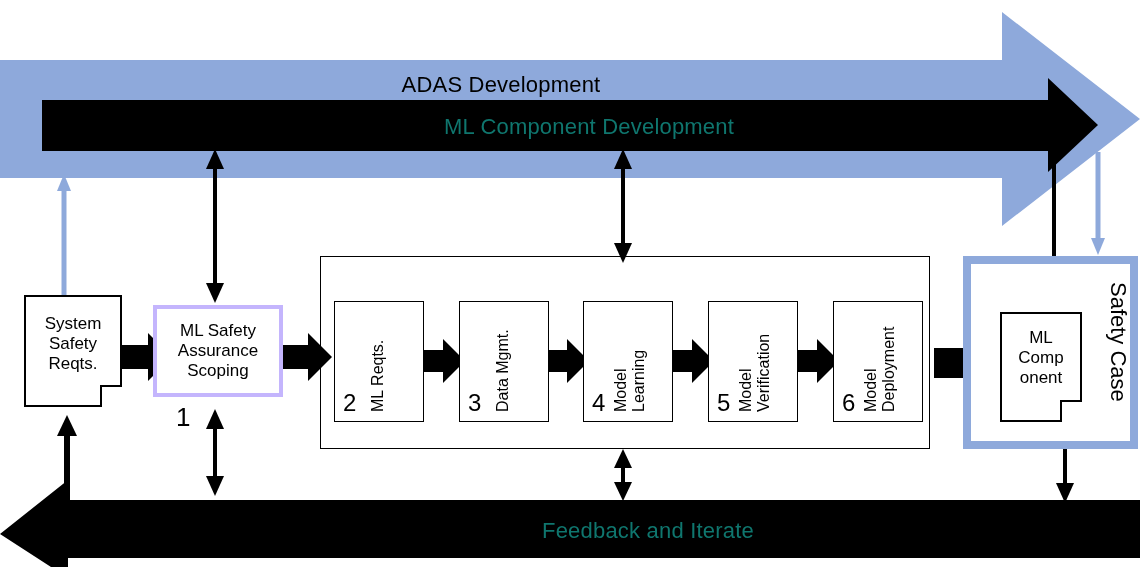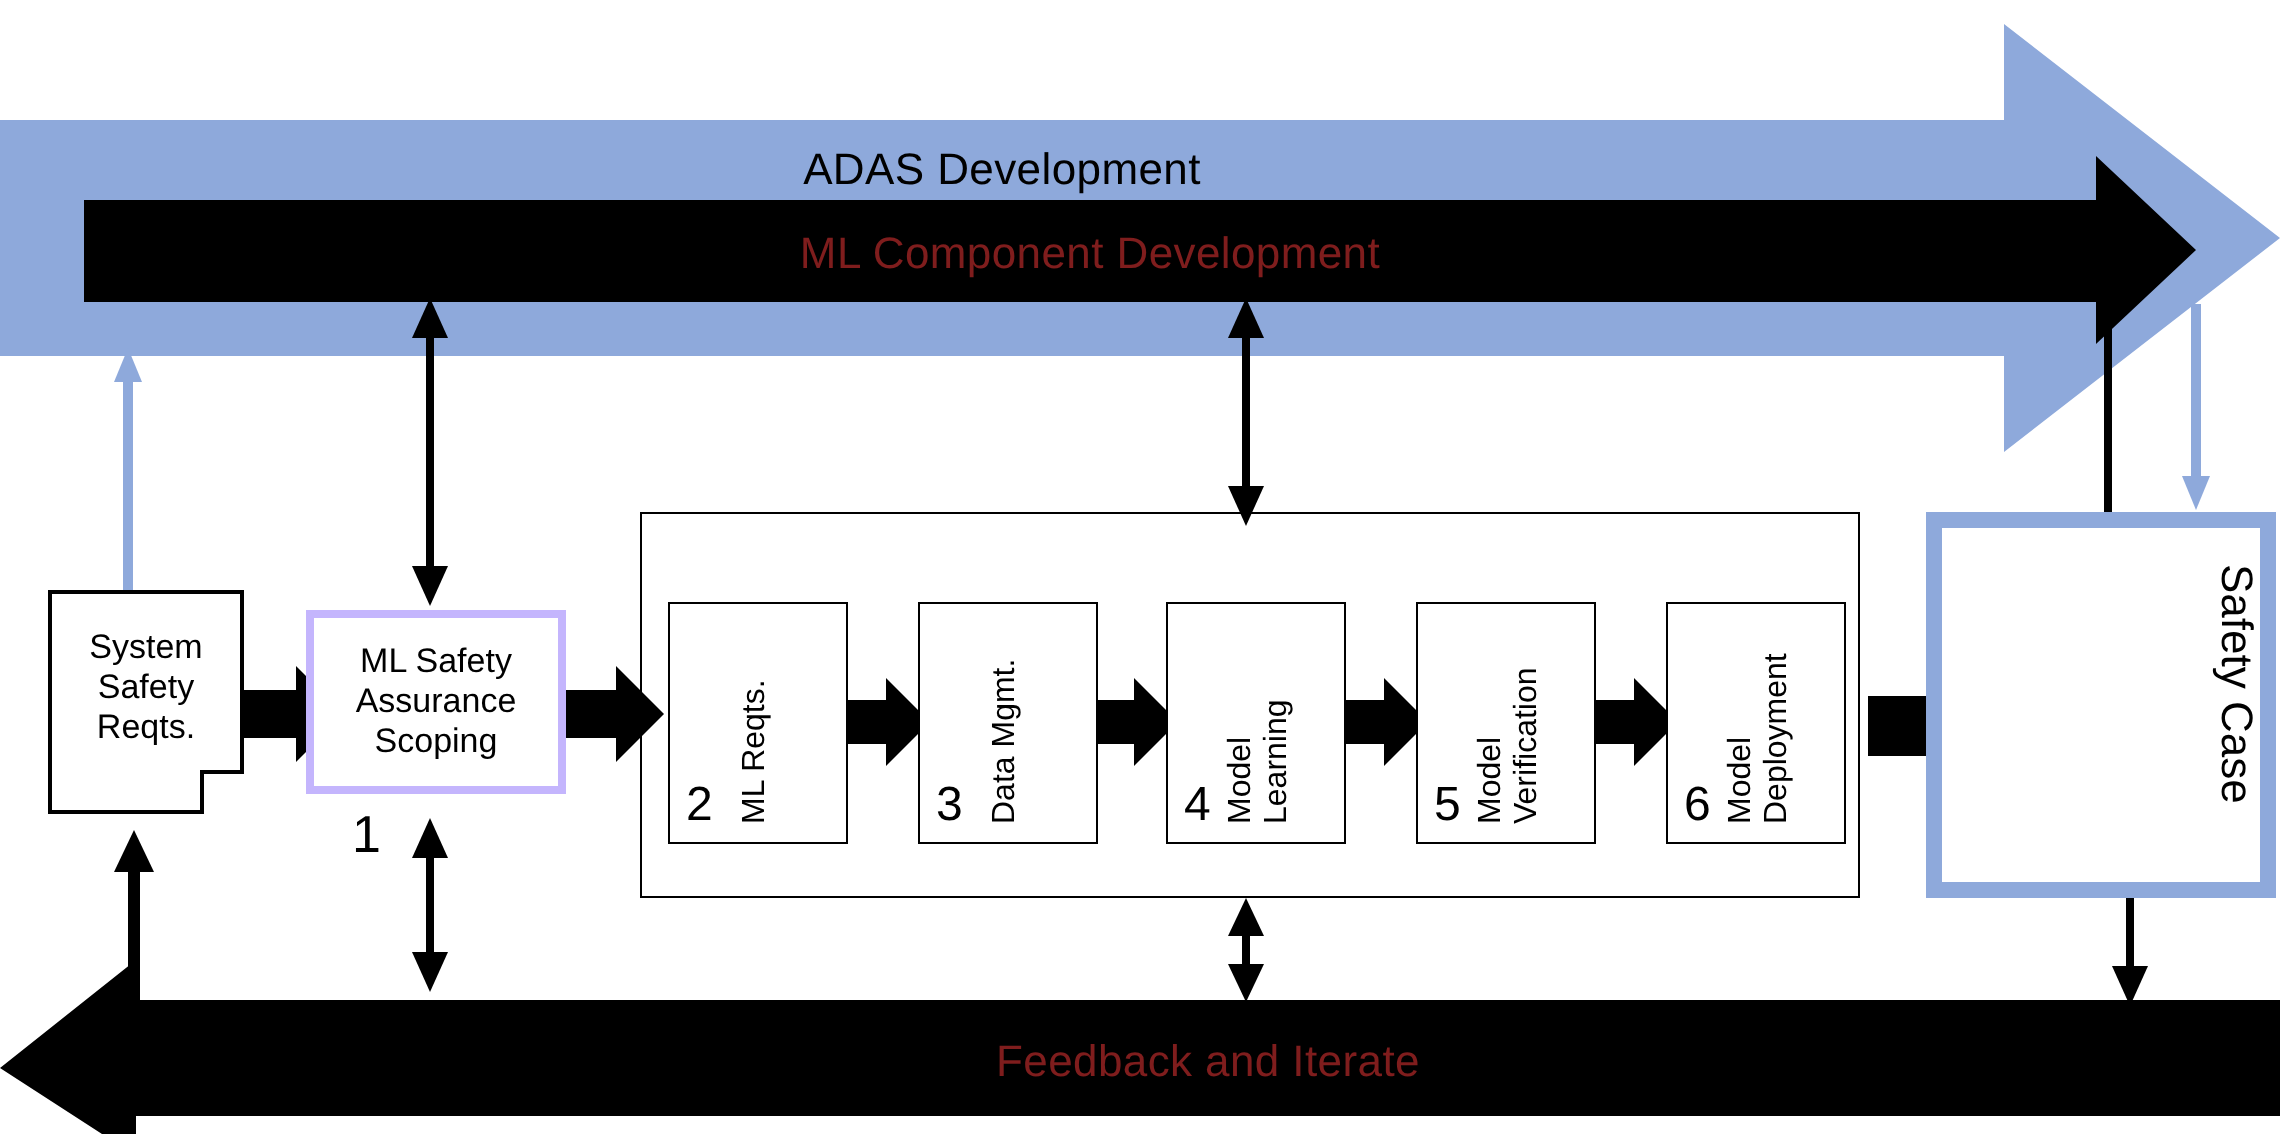--- a/index.html
+++ b/index.html
@@ -1,21 +1,21 @@
 <!DOCTYPE html>
 <html><head>
 <meta charset="utf-8">
 <style>
   html,body{margin:0;padding:0;background:#ffffff;}
   body{font-family:"Liberation Sans", sans-serif;}
   #stage{position:relative;width:1140px;height:567px;overflow:hidden;background:#fff;margin-top:12px;}
   .abs{position:absolute;}
 
   .label-dark{color:#000;font-size:22px;letter-spacing:.2px;white-space:nowrap;}
-  .label-light{color:#7f1d1d;font-size:22px;letter-spacing:.2px;white-space:nowrap;}
+  .label-light{color:#0f766e;font-size:22px;letter-spacing:.2px;white-space:nowrap;padding-left:44px;}
 
   
   .pbox{background:#ffffff;border:4px solid #c4b5fd;box-sizing:border-box;}
   .pbox-inner{border:1px solid #000;}
   .ptext{font-size:17px;line-height:20px;color:#000;text-align:center;}
 
   .vtext{
     writing-mode:vertical-rl;
     transform:rotate(180deg);
     font-size:16px;
@@ -191,19 +191,25 @@
   <div class="abs pbox-inner" style="left:833px;top:289px;width:88px;height:119px;background:#fff;">
     <div class="abs vtext" style="left:28px;top:10px;height:100px;">Model
 Deployment</div>
     <div class="abs step-num" style="left:8px;bottom:6px;">6</div>
   </div>
 
   <div class="abs sc-box" style="left:963px;top:244px;width:175px;height:193px;"></div>
 
   <div class="abs vtext-cw" style="left:1105px;top:270px;height:150px;">Safety Case</div>
 
+  <div class="abs doc-shape" style="left:1000px;top:300px;width:82px;height:110px;">
+    <div class="abs ptext" style="left:0;top:14px;width:100%;white-space:pre-line;">ML
+Comp
+onent</div>
+    <div class="fold"></div>
+  </div>
 
   <svg class="ov" viewBox="0 0 1140 567">
     <polygon points="1140,488 68,488 68,468 0,522 68,566 68,546 1140,546" fill="#000000"></polygon>
   </svg>
   <div class="abs label-light" style="left:68px;top:506px;width:1072px;text-align:center;">Feedback and Iterate</div>
 
 </div>
 
 </body></html>

